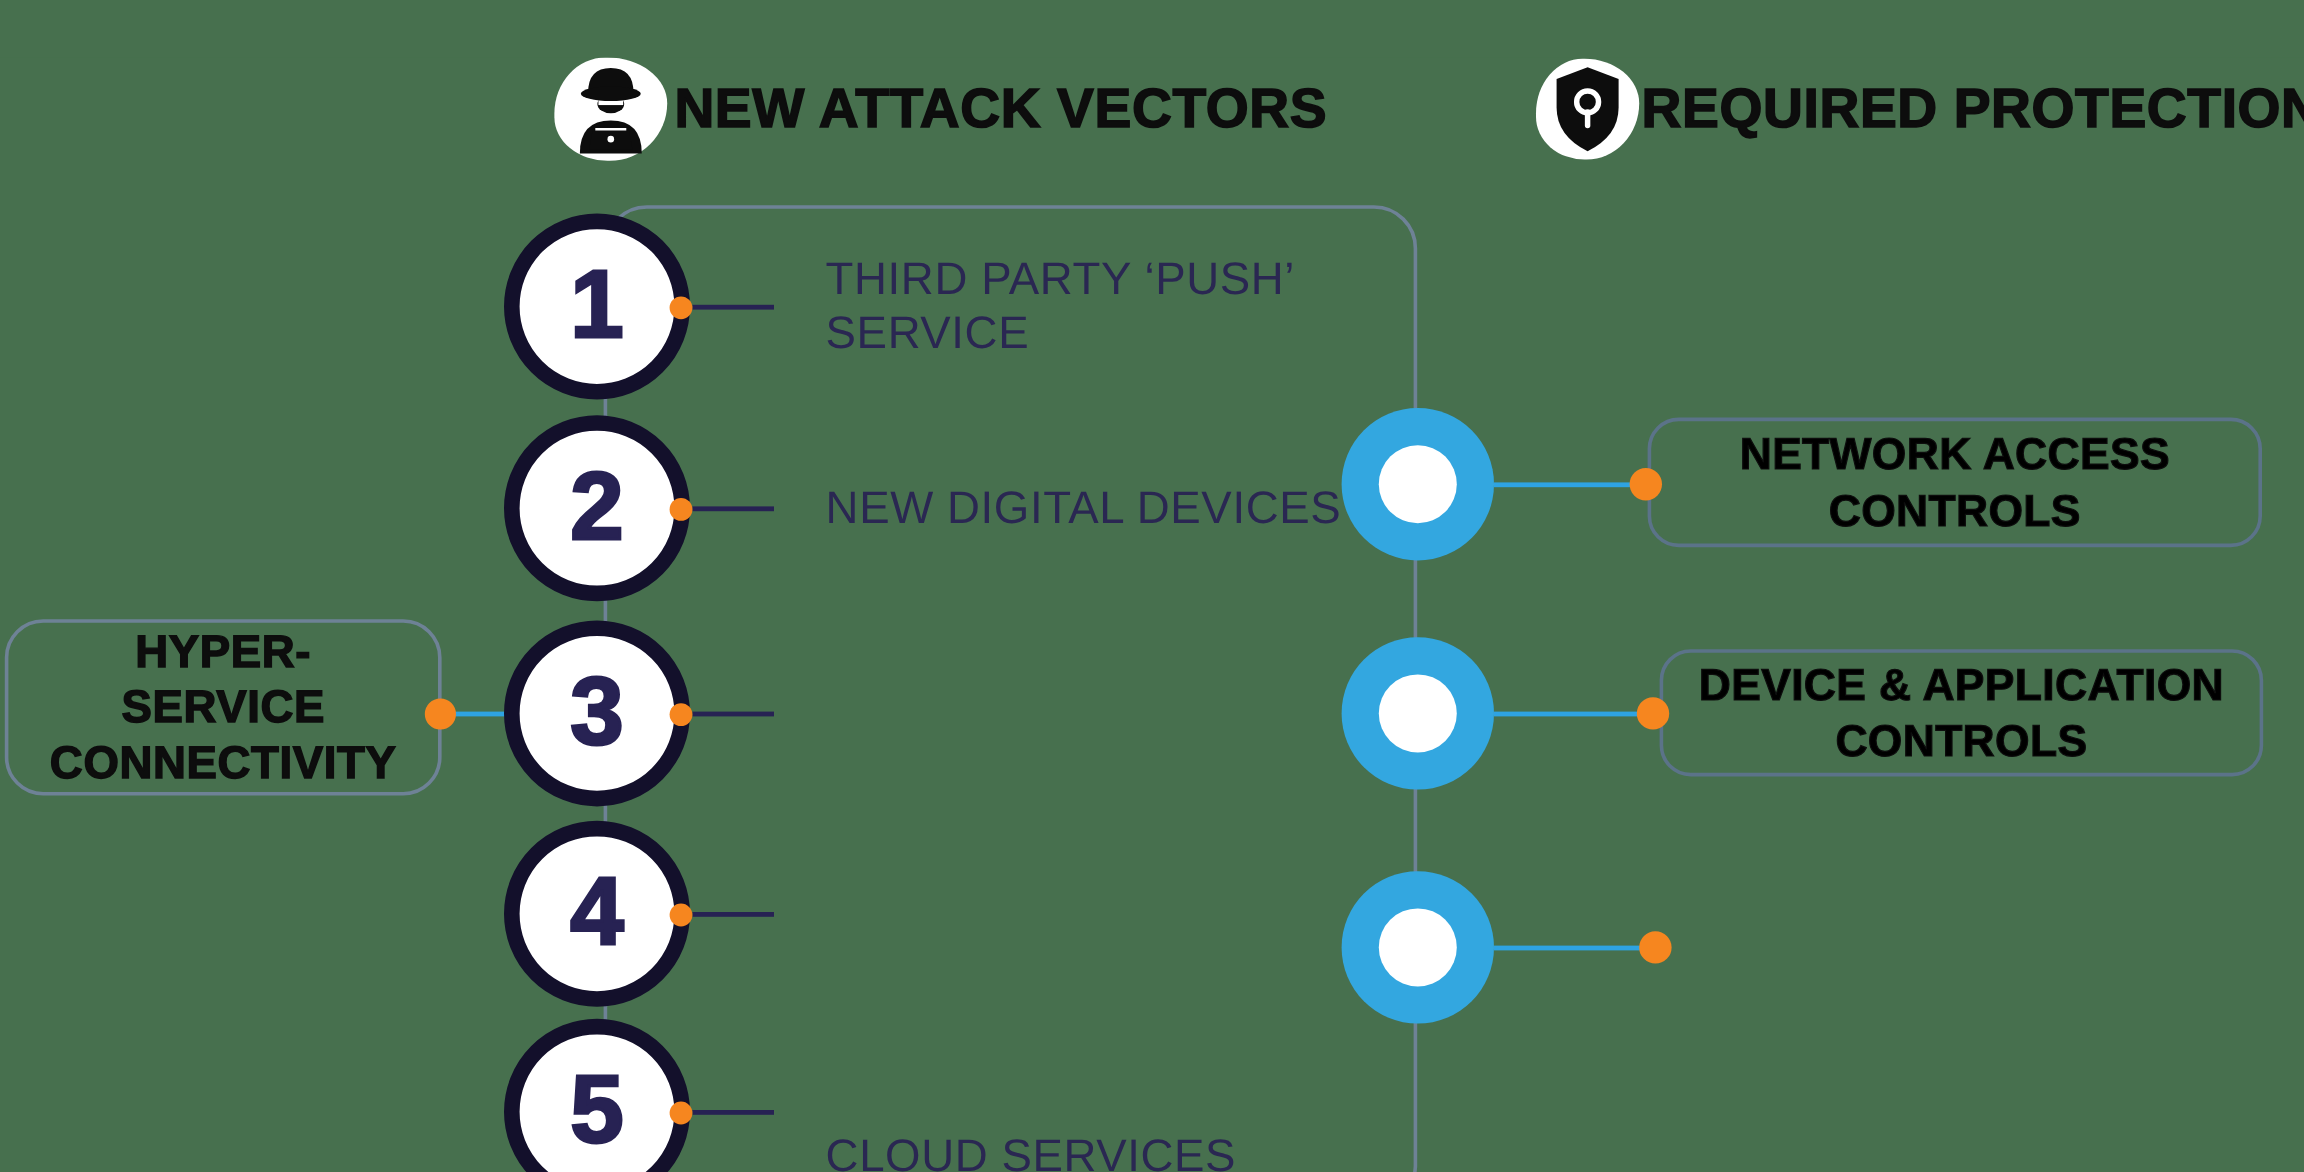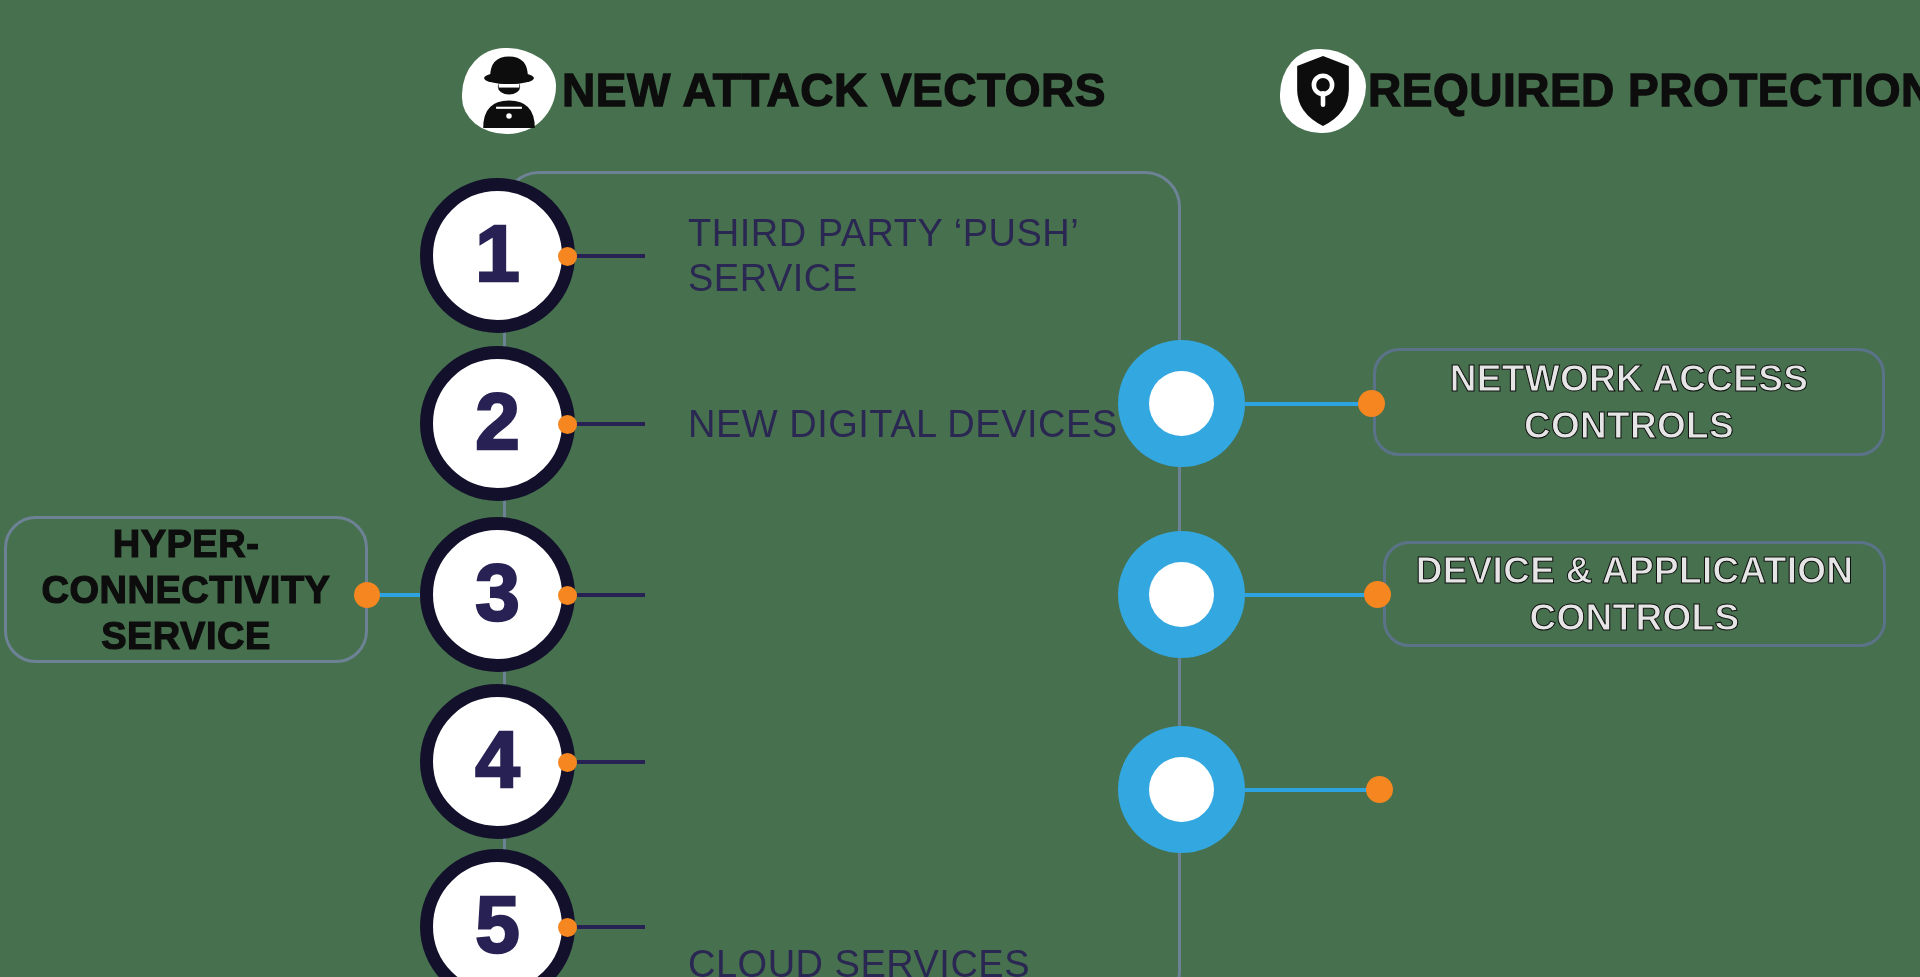--- a/index.html
+++ b/index.html
@@ -46,21 +46,21 @@
   
   .blue-node{position:absolute;width:127px;height:127px;border-radius:50%;
     background:#33A7E0;z-index:3;}
   .blue-node .core{position:absolute;left:31px;top:31px;width:65px;height:65px;
     border-radius:50%;background:#ffffff;}
 
   
   .prot-box{position:absolute;border:3px solid #5B7389;border-radius:26px;
     box-sizing:border-box;display:flex;flex-direction:column;align-items:center;
     justify-content:center;text-align:center;z-index:1;}
-  .prot-box div{font-size:37px;line-height:47px;font-weight:700;color:#e5e5e5;
+  .prot-box div{font-size:37px;line-height:47px;font-weight:700;color:#000000;
     -webkit-text-stroke:1px #0d0d0d;letter-spacing:.3px;white-space:nowrap;}
 </style>
 </head>
 <body>
 
 <div class="canvas">
 
   <div class="icon-wrap" style="left:466px;top:4px;width:86px;height:78px;">
     <div class="icon-blob"></div>
     <svg width="86" height="78" viewBox="0 0 100 90">
@@ -83,22 +83,22 @@
       <circle cx="50" cy="42" r="12" fill="none" stroke="#ffffff" stroke-width="6"></circle>
       <line x1="50" y1="53" x2="50" y2="68" stroke="#ffffff" stroke-width="6" stroke-linecap="round"></line>
     </svg>
   </div>
   <div class="hdr-title" style="left:1368px;top:15px;">REQUIRED PROTECTION</div>
 
   <div class="vector-frame"></div>
 
   <div class="hyper-box">
     <div>HYPER-</div>
+    <div>SERVICE</div>
     <div>CONNECTIVITY</div>
-    <div>SERVICE</div>
   </div>
   <div class="blue-line" style="left:374px;top:545px;width:48px;"></div>
   <div class="dot" style="left:354px;top:534px;width:26px;height:26px;"></div>
 
   <div class="num-circle" style="left:420px;top:130px;">
     <span>1</span>
   </div>
   <div class="dot" style="left:558px;top:199px;width:19px;height:19px;"></div>
   <div class="navy-line" style="left:577px;top:206px;width:68px;"></div>
   <div class="vec-label" style="top:148px;height:120px;">

